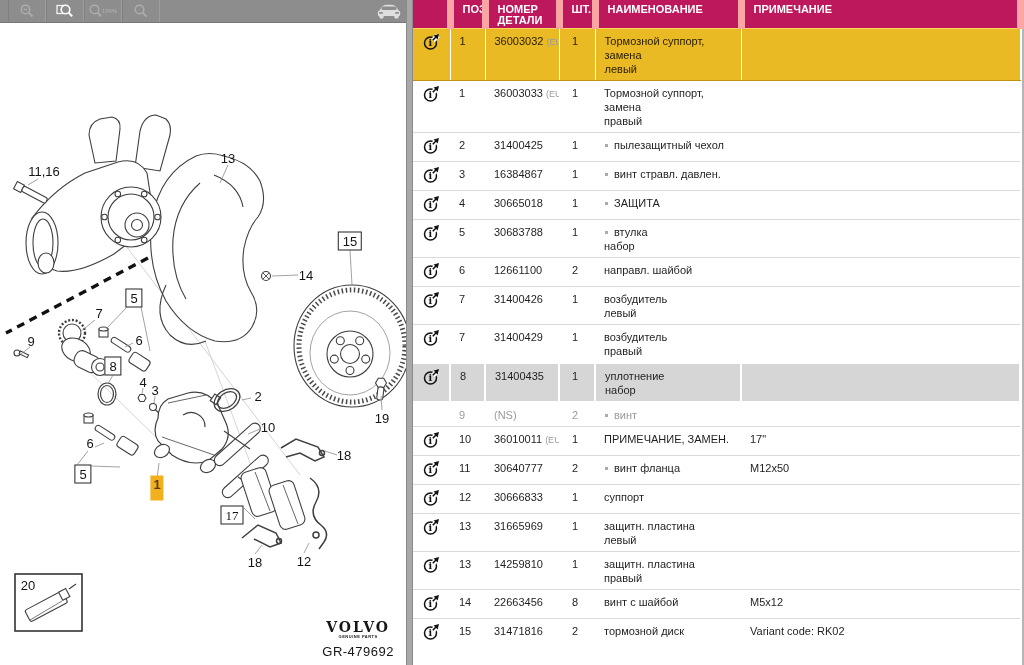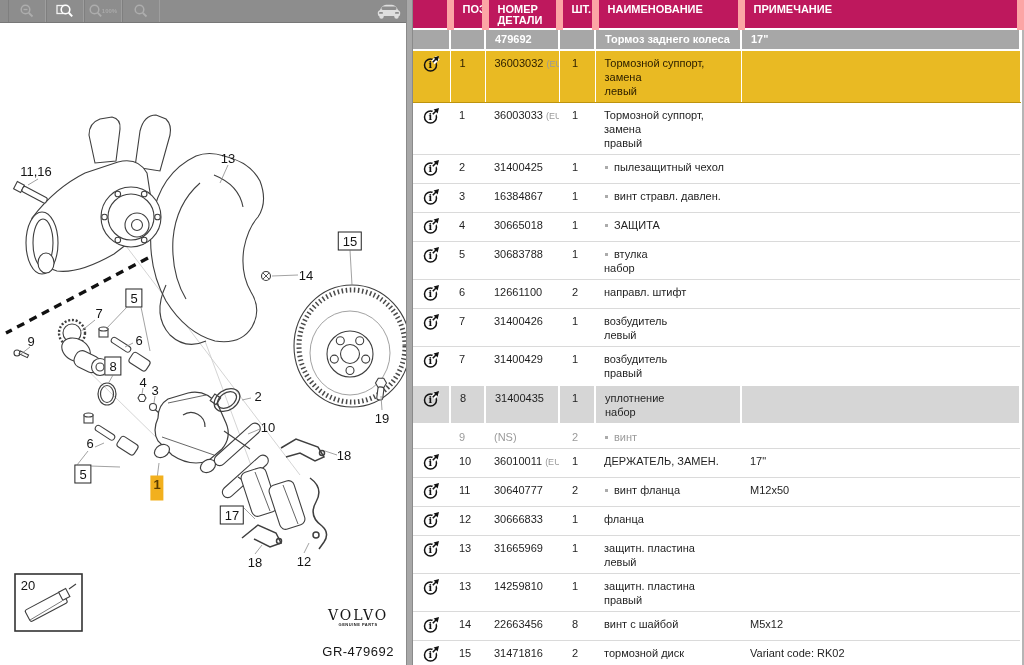--- a/index.html
+++ b/index.html
@@ -14,23 +14,23 @@
   .zoomlbl{font-size:6px;color:#a9a9a9;font-weight:bold;margin-left:-1px}
   .tspacer{flex:1}
   .carbtn{width:34px;display:flex;align-items:center;justify-content:center;cursor:pointer}
 
   .diagram{position:relative;width:406px;height:642px;background:#fff}
   .diagram svg.art{position:absolute;left:0;top:0}
   .dlabel{position:absolute;transform:translate(-50%,-50%);font-size:13px;color:#141414;white-space:nowrap;line-height:15px}
   .dlabel.boxed{border:1.6px solid #222;background:#fff;padding:0 4px;line-height:17px}
   .dlabel.hl{background:#f2b01e;padding:1px 3px 9px 3px;color:#5a3c00;font-weight:bold}
   .brand{position:absolute;right:12px;bottom:6px;text-align:center;color:#161616}
-  .brand .bname{font-family:"DejaVu Serif",serif;font-weight:normal;font-size:14px;letter-spacing:2px;line-height:13px}
+  .brand .bname{font-family:"DejaVu Serif",serif;font-weight:bold;font-size:14px;letter-spacing:2px;line-height:13px}
   .brand .bsub{font-size:4px;font-weight:bold;letter-spacing:.5px;line-height:6px}
-  .brand .bcode{font-size:13px;margin-top:16px;letter-spacing:.5px}
+  .brand .bcode{font-size:13px;margin-top:4px;letter-spacing:.5px}
 
   
   .divider{width:9px;background:#a8a8a8;border-left:1px solid #8a8a8a;border-right:1px solid #8a8a8a}
 
   
   .right{width:609px;position:relative;background:#fff;border-right:2px solid #b5b5b5}
   table.parts{border-collapse:collapse;width:607px;table-layout:fixed}
   table.parts td,table.parts th{font-size:11px;vertical-align:top;overflow:hidden}
   thead th{background:#be185d;color:#fff;font-weight:bold;font-size:10.5px;text-align:left;padding:4px 4px 2px 9px;height:20px;border-right:7px solid #fca5a5;line-height:11px}
   tr.group td{background:#a7a7a7;color:#fff;font-weight:bold;padding:3px 4px 3px 9px;border-right:2px solid #fff;border-top:2px solid #fff;border-bottom:2px solid #fff;height:13px}
@@ -255,39 +255,39 @@
           <path d="M157,456 L159,440"></path>
           <path d="M260,406 L248,411"></path>
           <path d="M337,432 L325,428"></path>
           <path d="M244,485 L255,496"></path>
           <path d="M255,531 L262,522"></path>
           <path d="M304,530 L309,520"></path>
         </g>
       </svg>
 
       <div>
-          <div class="dlabel" style="left: 36px; top: 148px;">11,16</div>
+          <div class="dlabel" style="left: 44px; top: 148px;">11,16</div>
           <div class="dlabel" style="left: 228px; top: 135px;">13</div>
           <div class="dlabel" style="left: 306px; top: 252px;">14</div>
           <div class="dlabel boxed" style="left: 350px; top: 218px;">15</div>
           <div class="dlabel" style="left: 382px; top: 395px;">19</div>
           <div class="dlabel boxed" style="left: 134px; top: 275px;">5</div>
           <div class="dlabel" style="left: 99px; top: 290px;">7</div>
           <div class="dlabel" style="left: 31px; top: 318px;">9</div>
           <div class="dlabel" style="left: 139px; top: 317px;">6</div>
           <div class="dlabel boxed" style="left: 113px; top: 343px;">8</div>
           <div class="dlabel" style="left: 143px; top: 359px;">4</div>
           <div class="dlabel" style="left: 155px; top: 367px;">3</div>
           <div class="dlabel" style="left: 258px; top: 373px;">2</div>
           <div class="dlabel" style="left: 90px; top: 420px;">6</div>
           <div class="dlabel boxed" style="left: 83px; top: 451px;">5</div>
           <div class="dlabel hl" style="left: 157px; top: 465px;">1</div>
           <div class="dlabel" style="left: 268px; top: 404px;">10</div>
           <div class="dlabel" style="left: 344px; top: 432px;">18</div>
-          <div class="dlabel boxed" style="left: 232px; top: 492px;">17</div>
+          <div class="dlabel boxed" style="left: 232px; top: 492px; font-family: Liberation Serif, serif;">17</div>
           <div class="dlabel" style="left: 255px; top: 539px;">18</div>
           <div class="dlabel" style="left: 304px; top: 538px;">12</div>
           <div class="dlabel" style="left: 28px; top: 562px;">20</div>
         </div>
 
       <div class="brand">
         <div class="bname">VOLVO</div>
         <div class="bsub">GENUINE PARTS</div>
         <div class="bcode">GR-479692</div>
       </div>
@@ -310,28 +310,20 @@
         <tr>
           <th></th>
           <th>ПОЗ.</th>
           <th>НОМЕР ДЕТАЛИ</th>
           <th>ШТ.</th>
           <th>НАИМЕНОВАНИЕ</th>
           <th>ПРИМЕЧАНИЕ</th>
         </tr>
       </thead>
       <tbody>
-        <tr class="group">
-          <td></td>
-            <td></td>
-          <td>479692</td>
-          <td></td>
-          <td>Тормоз заднего колеса</td>
-          <td>17"</td>
-        </tr>
       <tr class="row sel">
             <td class="c-icon">
   <svg class="icnlink" width="17" height="16" viewBox="0 0 17 16">
     <circle cx="7.5" cy="9" r="6" fill="none" stroke="#111" stroke-width="1.5"></circle>
     <line x1="10" y1="6.5" x2="15" y2="1.5" stroke="#fff" stroke-width="5"></line>
     <text x="7.3" y="12.4" font-size="9.5" font-family="DejaVu Serif, serif" font-weight="bold" text-anchor="middle" fill="#111">i</text>
     <line x1="9.8" y1="6.2" x2="13.2" y2="2.8" stroke="#111" stroke-width="1.6"></line>
     <path d="M16,0 L10.6,1.4 L14.6,5.4 Z" fill="#111"></path>
   </svg>
 </td>
@@ -427,21 +419,21 @@
     <circle cx="7.5" cy="9" r="6" fill="none" stroke="#111" stroke-width="1.5"></circle>
     <line x1="10" y1="6.5" x2="15" y2="1.5" stroke="#fff" stroke-width="5"></line>
     <text x="7.3" y="12.4" font-size="9.5" font-family="DejaVu Serif, serif" font-weight="bold" text-anchor="middle" fill="#111">i</text>
     <line x1="9.8" y1="6.2" x2="13.2" y2="2.8" stroke="#111" stroke-width="1.6"></line>
     <path d="M16,0 L10.6,1.4 L14.6,5.4 Z" fill="#111"></path>
   </svg>
 </td>
             <td>6</td>
             <td>12661100</td>
             <td class="c-qty">2</td>
-            <td>направл. штифт</td>
+            <td>направл. шайбой</td>
             <td></td>
           </tr>
           <tr class="row">
             <td class="c-icon">
   <svg class="icnlink" width="17" height="16" viewBox="0 0 17 16">
     <circle cx="7.5" cy="9" r="6" fill="none" stroke="#111" stroke-width="1.5"></circle>
     <line x1="10" y1="6.5" x2="15" y2="1.5" stroke="#fff" stroke-width="5"></line>
     <text x="7.3" y="12.4" font-size="9.5" font-family="DejaVu Serif, serif" font-weight="bold" text-anchor="middle" fill="#111">i</text>
     <line x1="9.8" y1="6.2" x2="13.2" y2="2.8" stroke="#111" stroke-width="1.6"></line>
     <path d="M16,0 L10.6,1.4 L14.6,5.4 Z" fill="#111"></path>
@@ -499,21 +491,21 @@
     <circle cx="7.5" cy="9" r="6" fill="none" stroke="#111" stroke-width="1.5"></circle>
     <line x1="10" y1="6.5" x2="15" y2="1.5" stroke="#fff" stroke-width="5"></line>
     <text x="7.3" y="12.4" font-size="9.5" font-family="DejaVu Serif, serif" font-weight="bold" text-anchor="middle" fill="#111">i</text>
     <line x1="9.8" y1="6.2" x2="13.2" y2="2.8" stroke="#111" stroke-width="1.6"></line>
     <path d="M16,0 L10.6,1.4 L14.6,5.4 Z" fill="#111"></path>
   </svg>
 </td>
             <td>10</td>
             <td>36010011<span class="sfx">(EU)</span></td>
             <td class="c-qty">1</td>
-            <td>ДЕРЖАТЕЛЬ, ЗАМЕН.</td>
+            <td>ПРИМЕЧАНИЕ, ЗАМЕН.</td>
             <td>17"</td>
           </tr>
           <tr class="row">
             <td class="c-icon">
   <svg class="icnlink" width="17" height="16" viewBox="0 0 17 16">
     <circle cx="7.5" cy="9" r="6" fill="none" stroke="#111" stroke-width="1.5"></circle>
     <line x1="10" y1="6.5" x2="15" y2="1.5" stroke="#fff" stroke-width="5"></line>
     <text x="7.3" y="12.4" font-size="9.5" font-family="DejaVu Serif, serif" font-weight="bold" text-anchor="middle" fill="#111">i</text>
     <line x1="9.8" y1="6.2" x2="13.2" y2="2.8" stroke="#111" stroke-width="1.6"></line>
     <path d="M16,0 L10.6,1.4 L14.6,5.4 Z" fill="#111"></path>
@@ -531,21 +523,21 @@
     <circle cx="7.5" cy="9" r="6" fill="none" stroke="#111" stroke-width="1.5"></circle>
     <line x1="10" y1="6.5" x2="15" y2="1.5" stroke="#fff" stroke-width="5"></line>
     <text x="7.3" y="12.4" font-size="9.5" font-family="DejaVu Serif, serif" font-weight="bold" text-anchor="middle" fill="#111">i</text>
     <line x1="9.8" y1="6.2" x2="13.2" y2="2.8" stroke="#111" stroke-width="1.6"></line>
     <path d="M16,0 L10.6,1.4 L14.6,5.4 Z" fill="#111"></path>
   </svg>
 </td>
             <td>12</td>
             <td>30666833</td>
             <td class="c-qty">1</td>
-            <td>фланца</td>
+            <td>суппорт</td>
             <td></td>
           </tr>
           <tr class="row">
             <td class="c-icon">
   <svg class="icnlink" width="17" height="16" viewBox="0 0 17 16">
     <circle cx="7.5" cy="9" r="6" fill="none" stroke="#111" stroke-width="1.5"></circle>
     <line x1="10" y1="6.5" x2="15" y2="1.5" stroke="#fff" stroke-width="5"></line>
     <text x="7.3" y="12.4" font-size="9.5" font-family="DejaVu Serif, serif" font-weight="bold" text-anchor="middle" fill="#111">i</text>
     <line x1="9.8" y1="6.2" x2="13.2" y2="2.8" stroke="#111" stroke-width="1.6"></line>
     <path d="M16,0 L10.6,1.4 L14.6,5.4 Z" fill="#111"></path>

